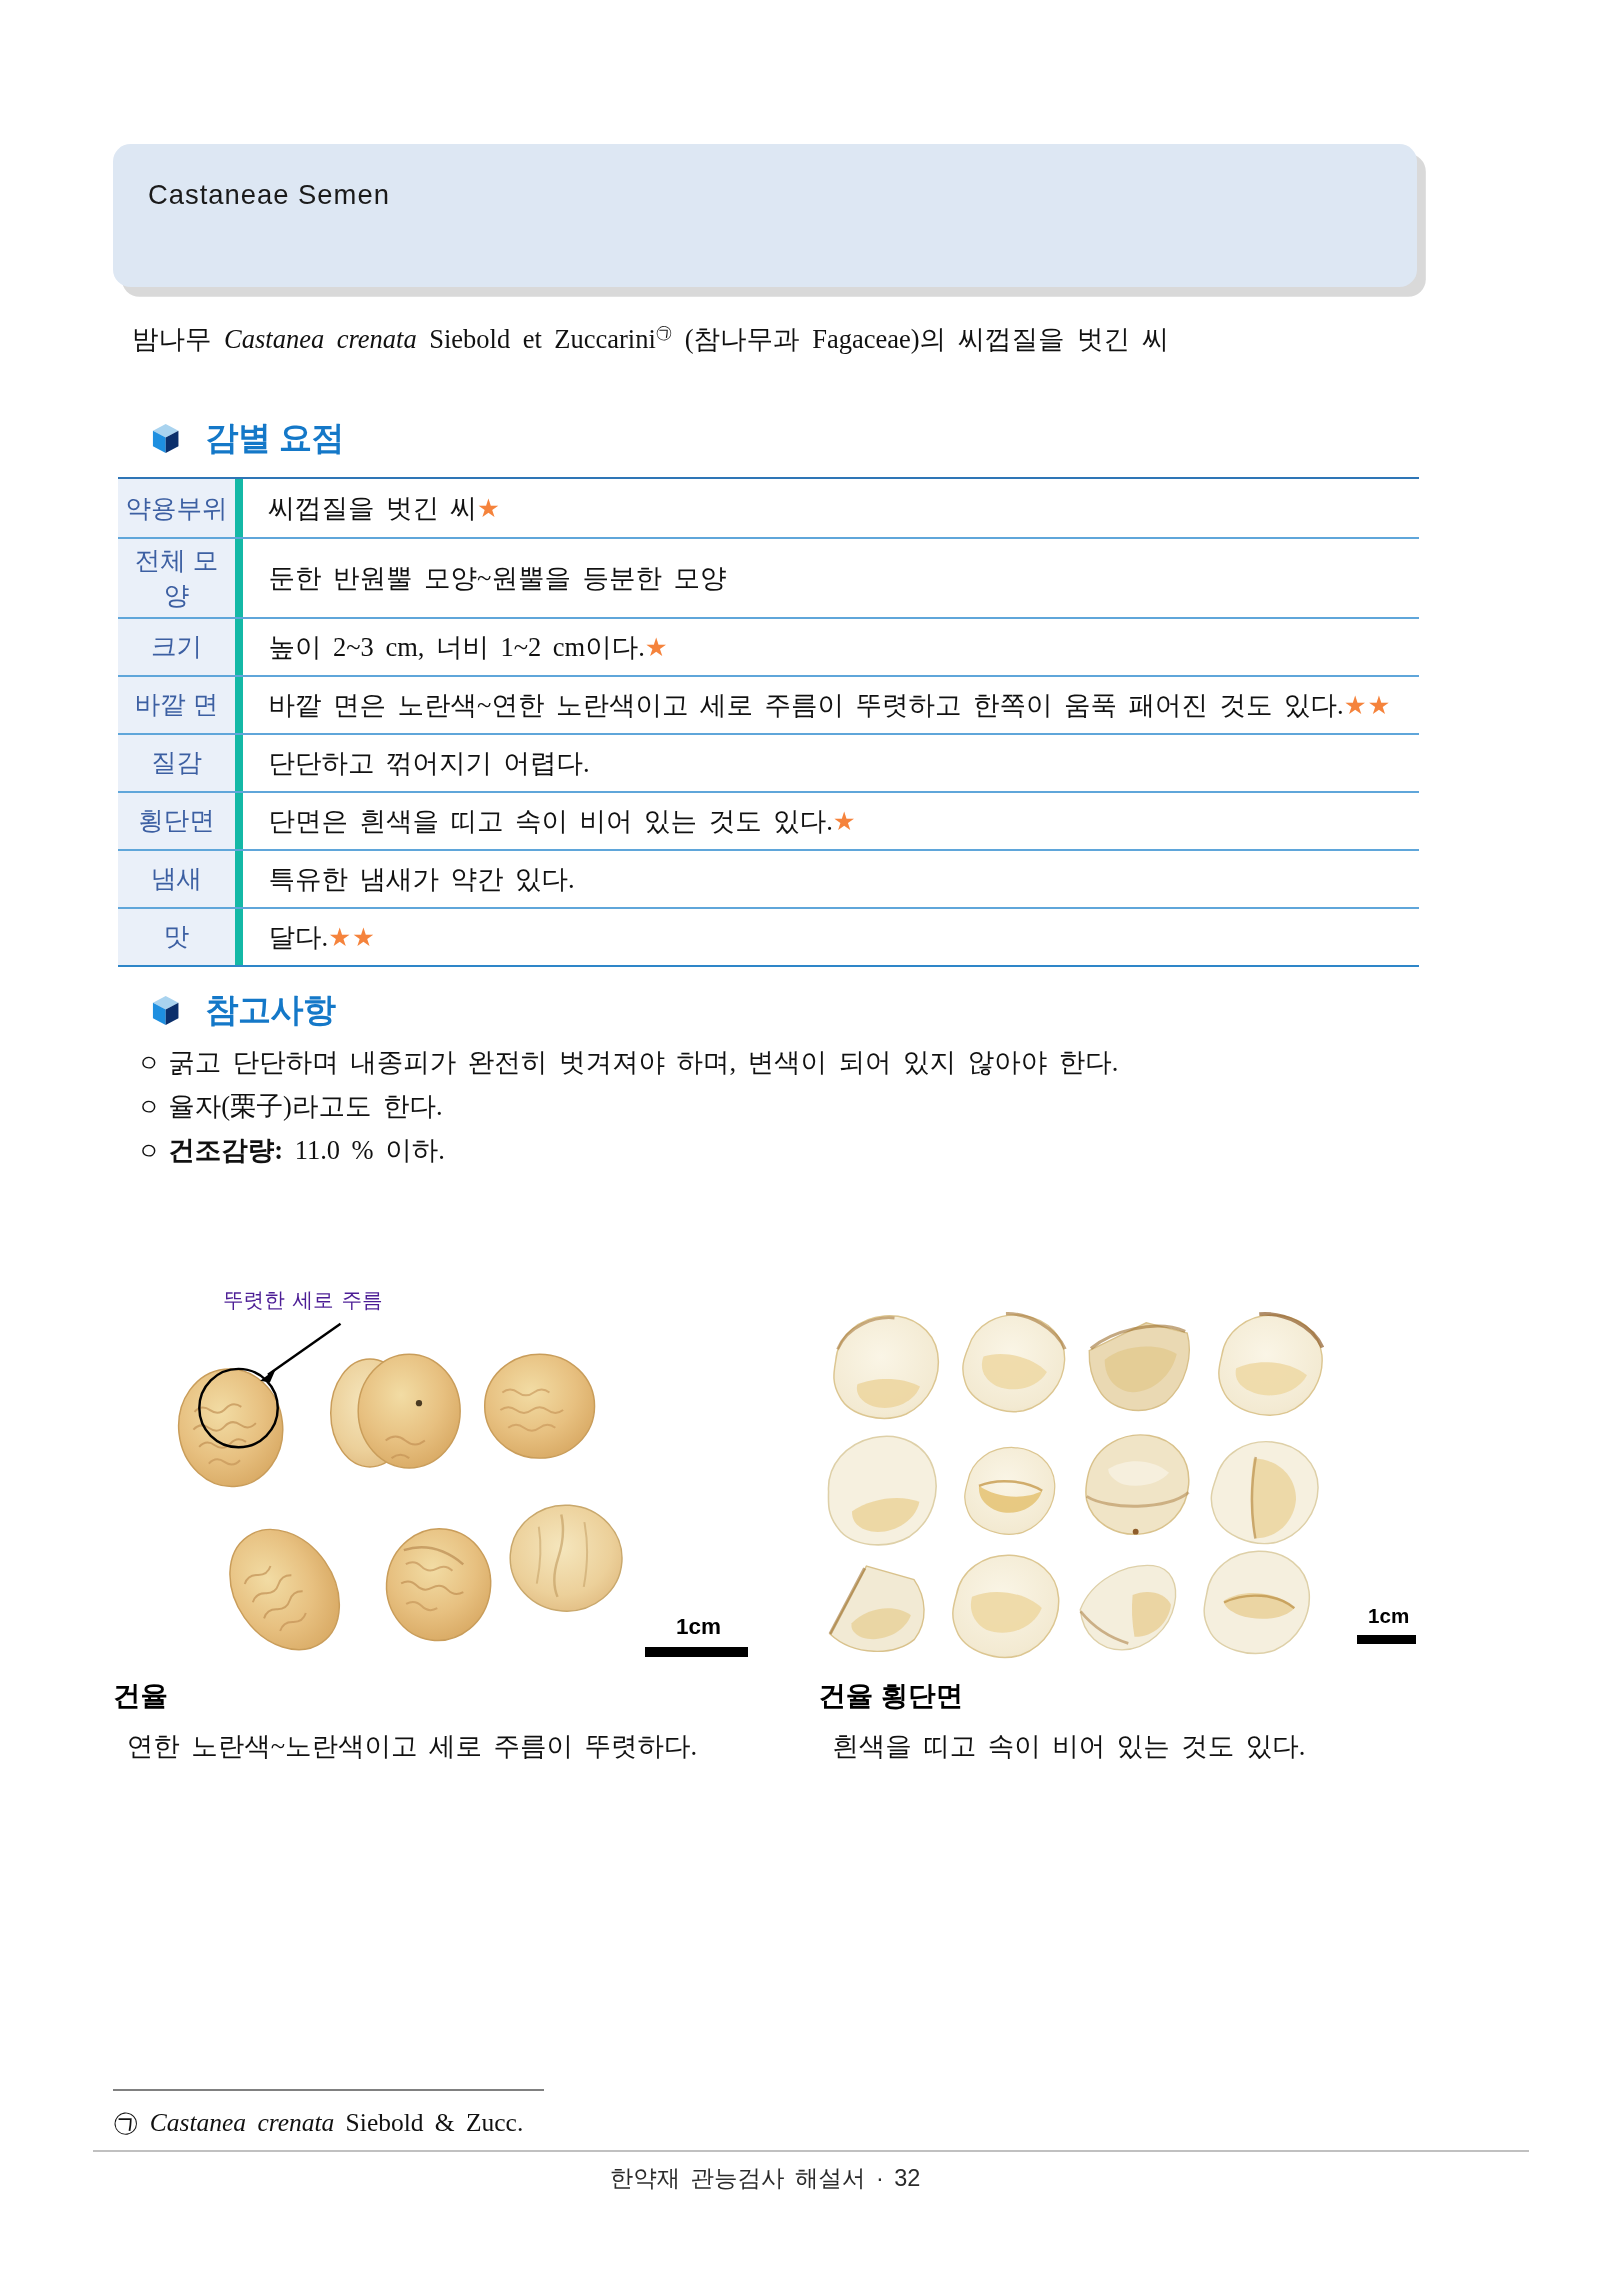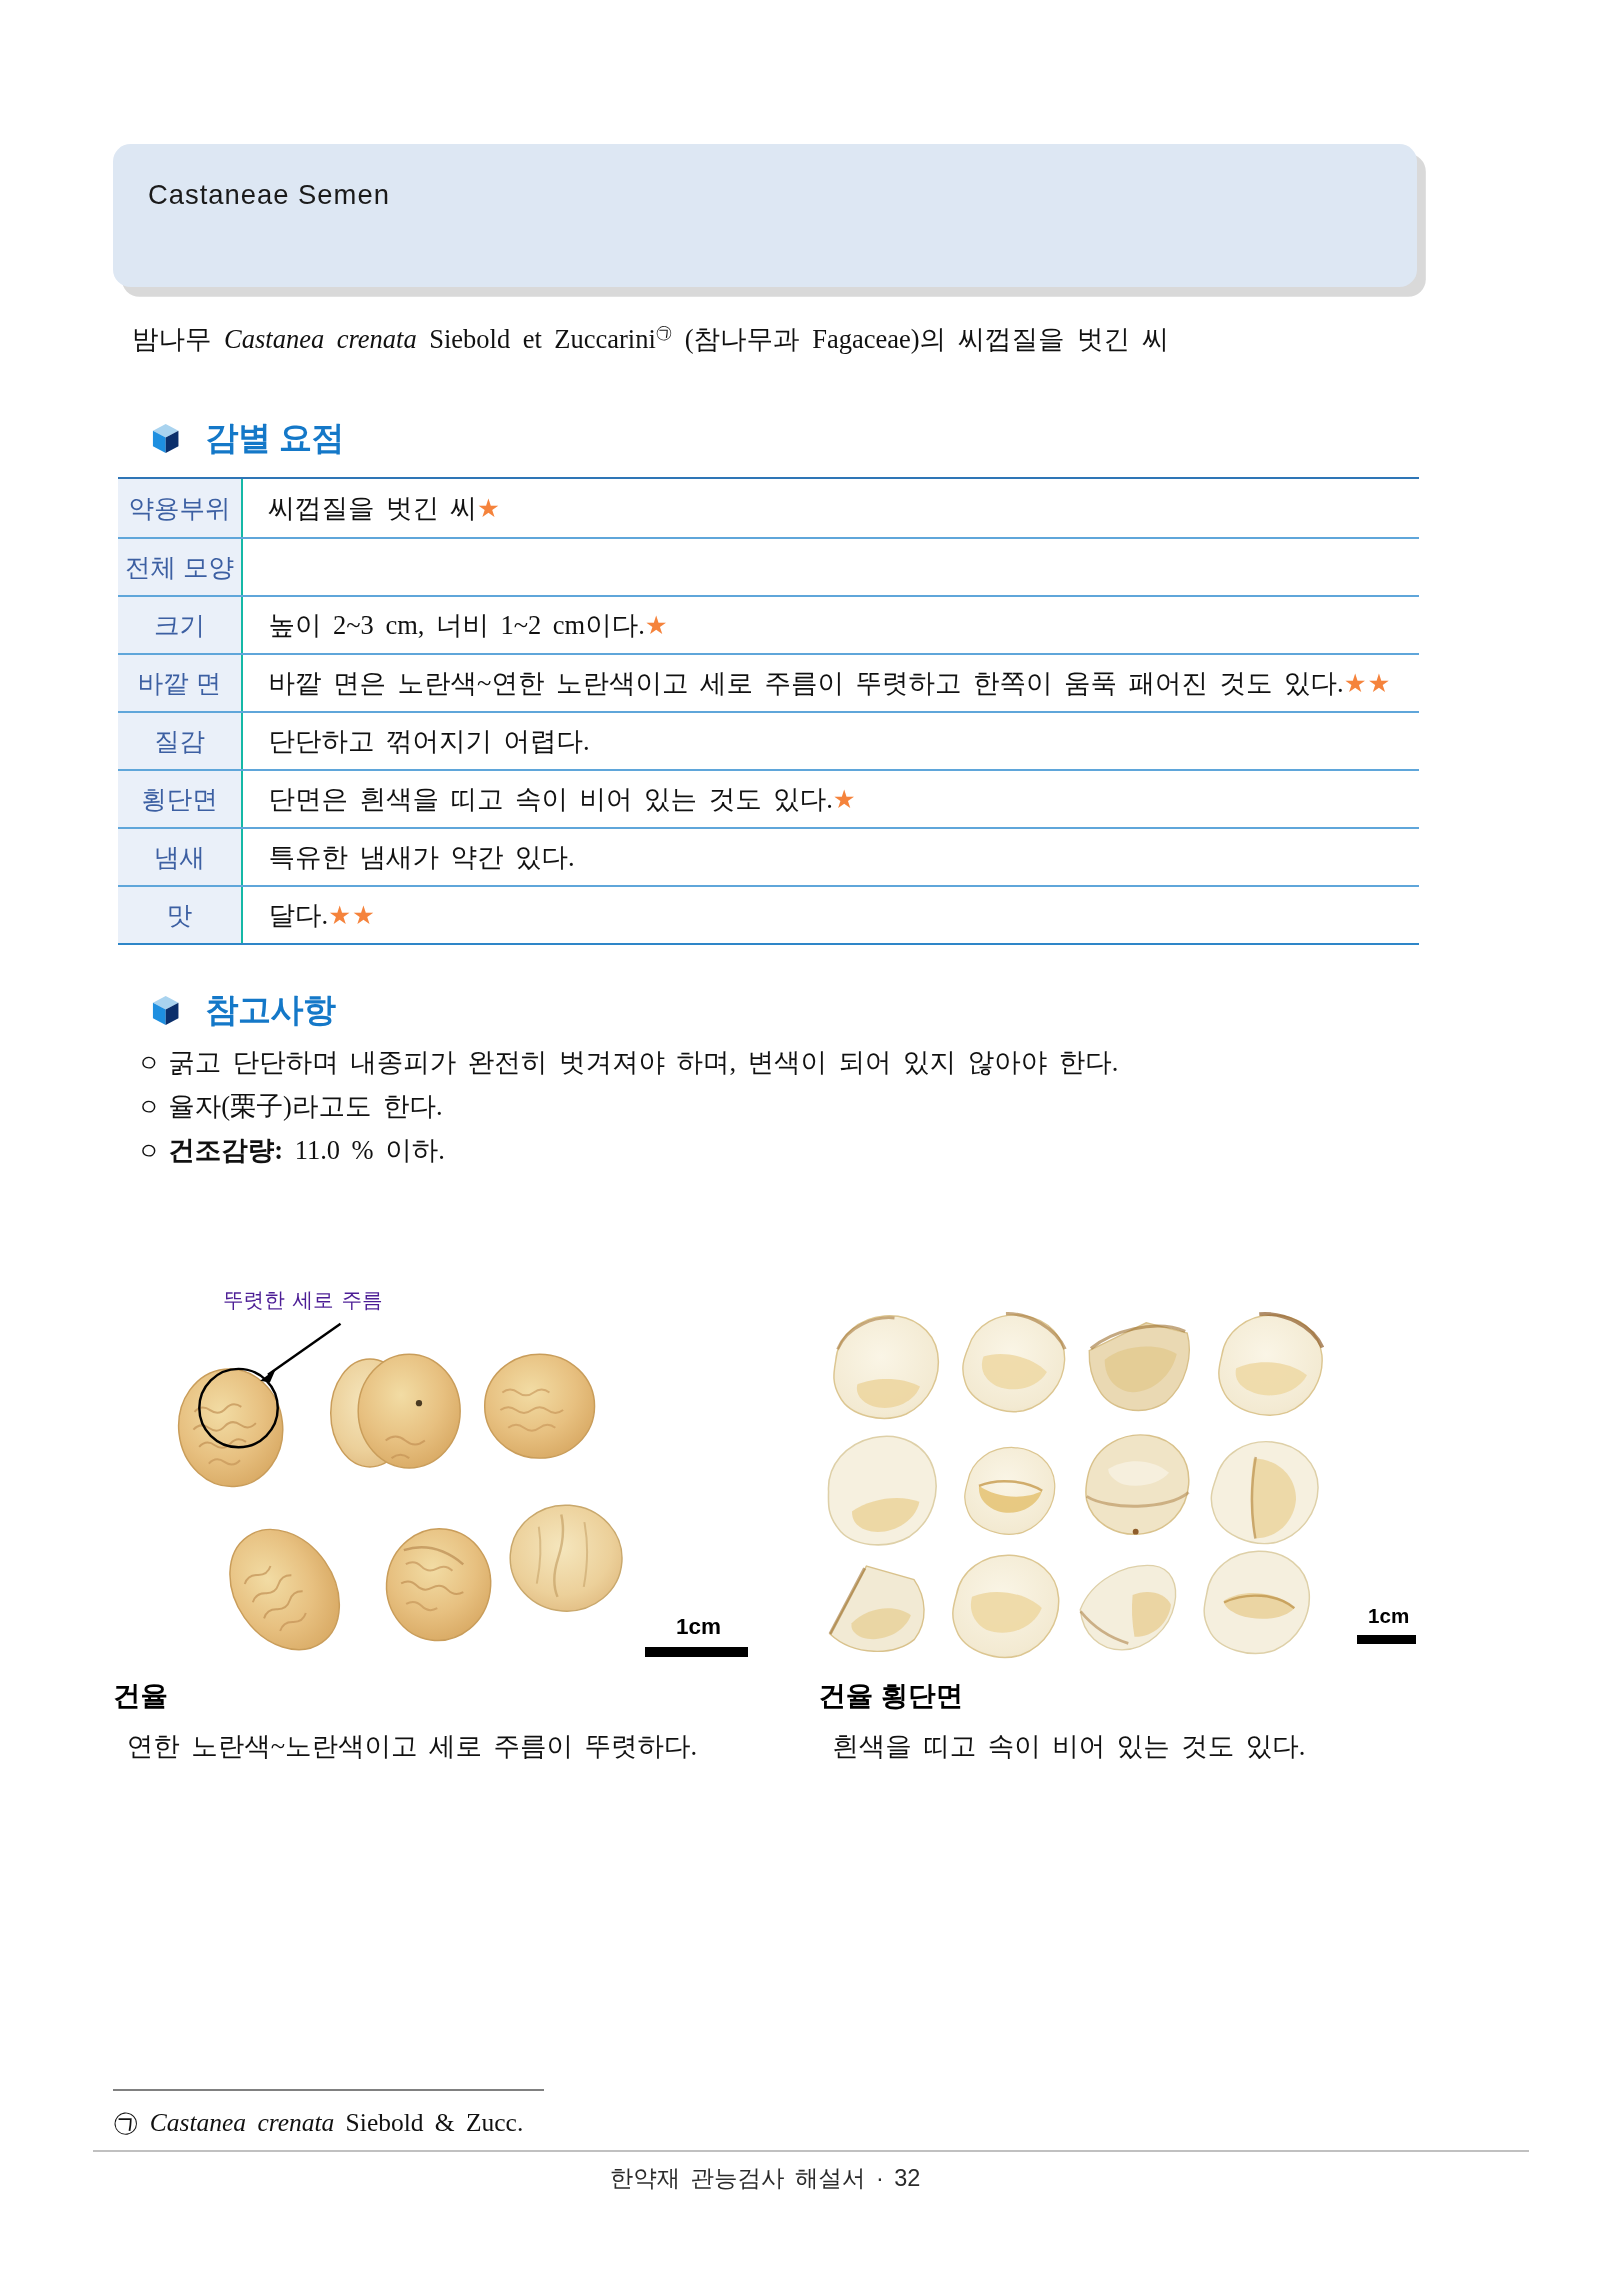--- a/index.html
+++ b/index.html
@@ -48,21 +48,21 @@
 
   
   .kp-table {
     position:absolute; left:118px; top:477px; width:1301px;
     border-top:2.9px solid #2e75b6; border-bottom:2.9px solid #2e86c8;
   }
   .trow { display:flex; min-height:58px; border-top:2px solid #5fa6da; }
   .trow:first-child { border-top:none; }
   .tlabel {
     width:125px; flex:0 0 auto;
-    background:#eaf0f9; border-right:2px solid #14b8a6;
+    background:#eaf0f9; border-right:8px solid #14b8a6;
     display:flex; align-items:center; justify-content:center;
     font-family:"Liberation Sans", sans-serif;
     font-size:25.5px; color:#3c5fa2; text-align:center; padding:3.9px 5.9px;
   }
   .tvalue {
     flex:1; display:flex; align-items:center;
     font-size:26.5px; color:#111; padding:5.9px 9.8px 5.9px 25.5px; word-spacing:4.9px;
   }
   .stars { color:#f5833c; font-size:25.5px; letter-spacing:1px; font-family:"DejaVu Sans", sans-serif; }
 
@@ -133,20 +133,24 @@
   <div class="kp-table">
     <div class="trow">
       <div class="tlabel">약용부위</div>
       <div class="tvalue">
           <span>씨껍질을 벗긴 씨</span>
           <span class="stars">★</span>
         </div>
     </div>
     <div class="trow">
       <div class="tlabel">전체 모양</div>
+      <div class="tvalue">
+          <span>둔한 반원뿔 모양~원뿔을 등분한 모양</span>
+          <span class="stars"></span>
+        </div>
     </div>
     <div class="trow">
       <div class="tlabel">크기</div>
       <div class="tvalue">
           <span>높이 2~3 cm, 너비 1~2 cm이다.</span>
           <span class="stars">★</span>
         </div>
     </div>
     <div class="trow">
       <div class="tlabel">바깥 면</div>

